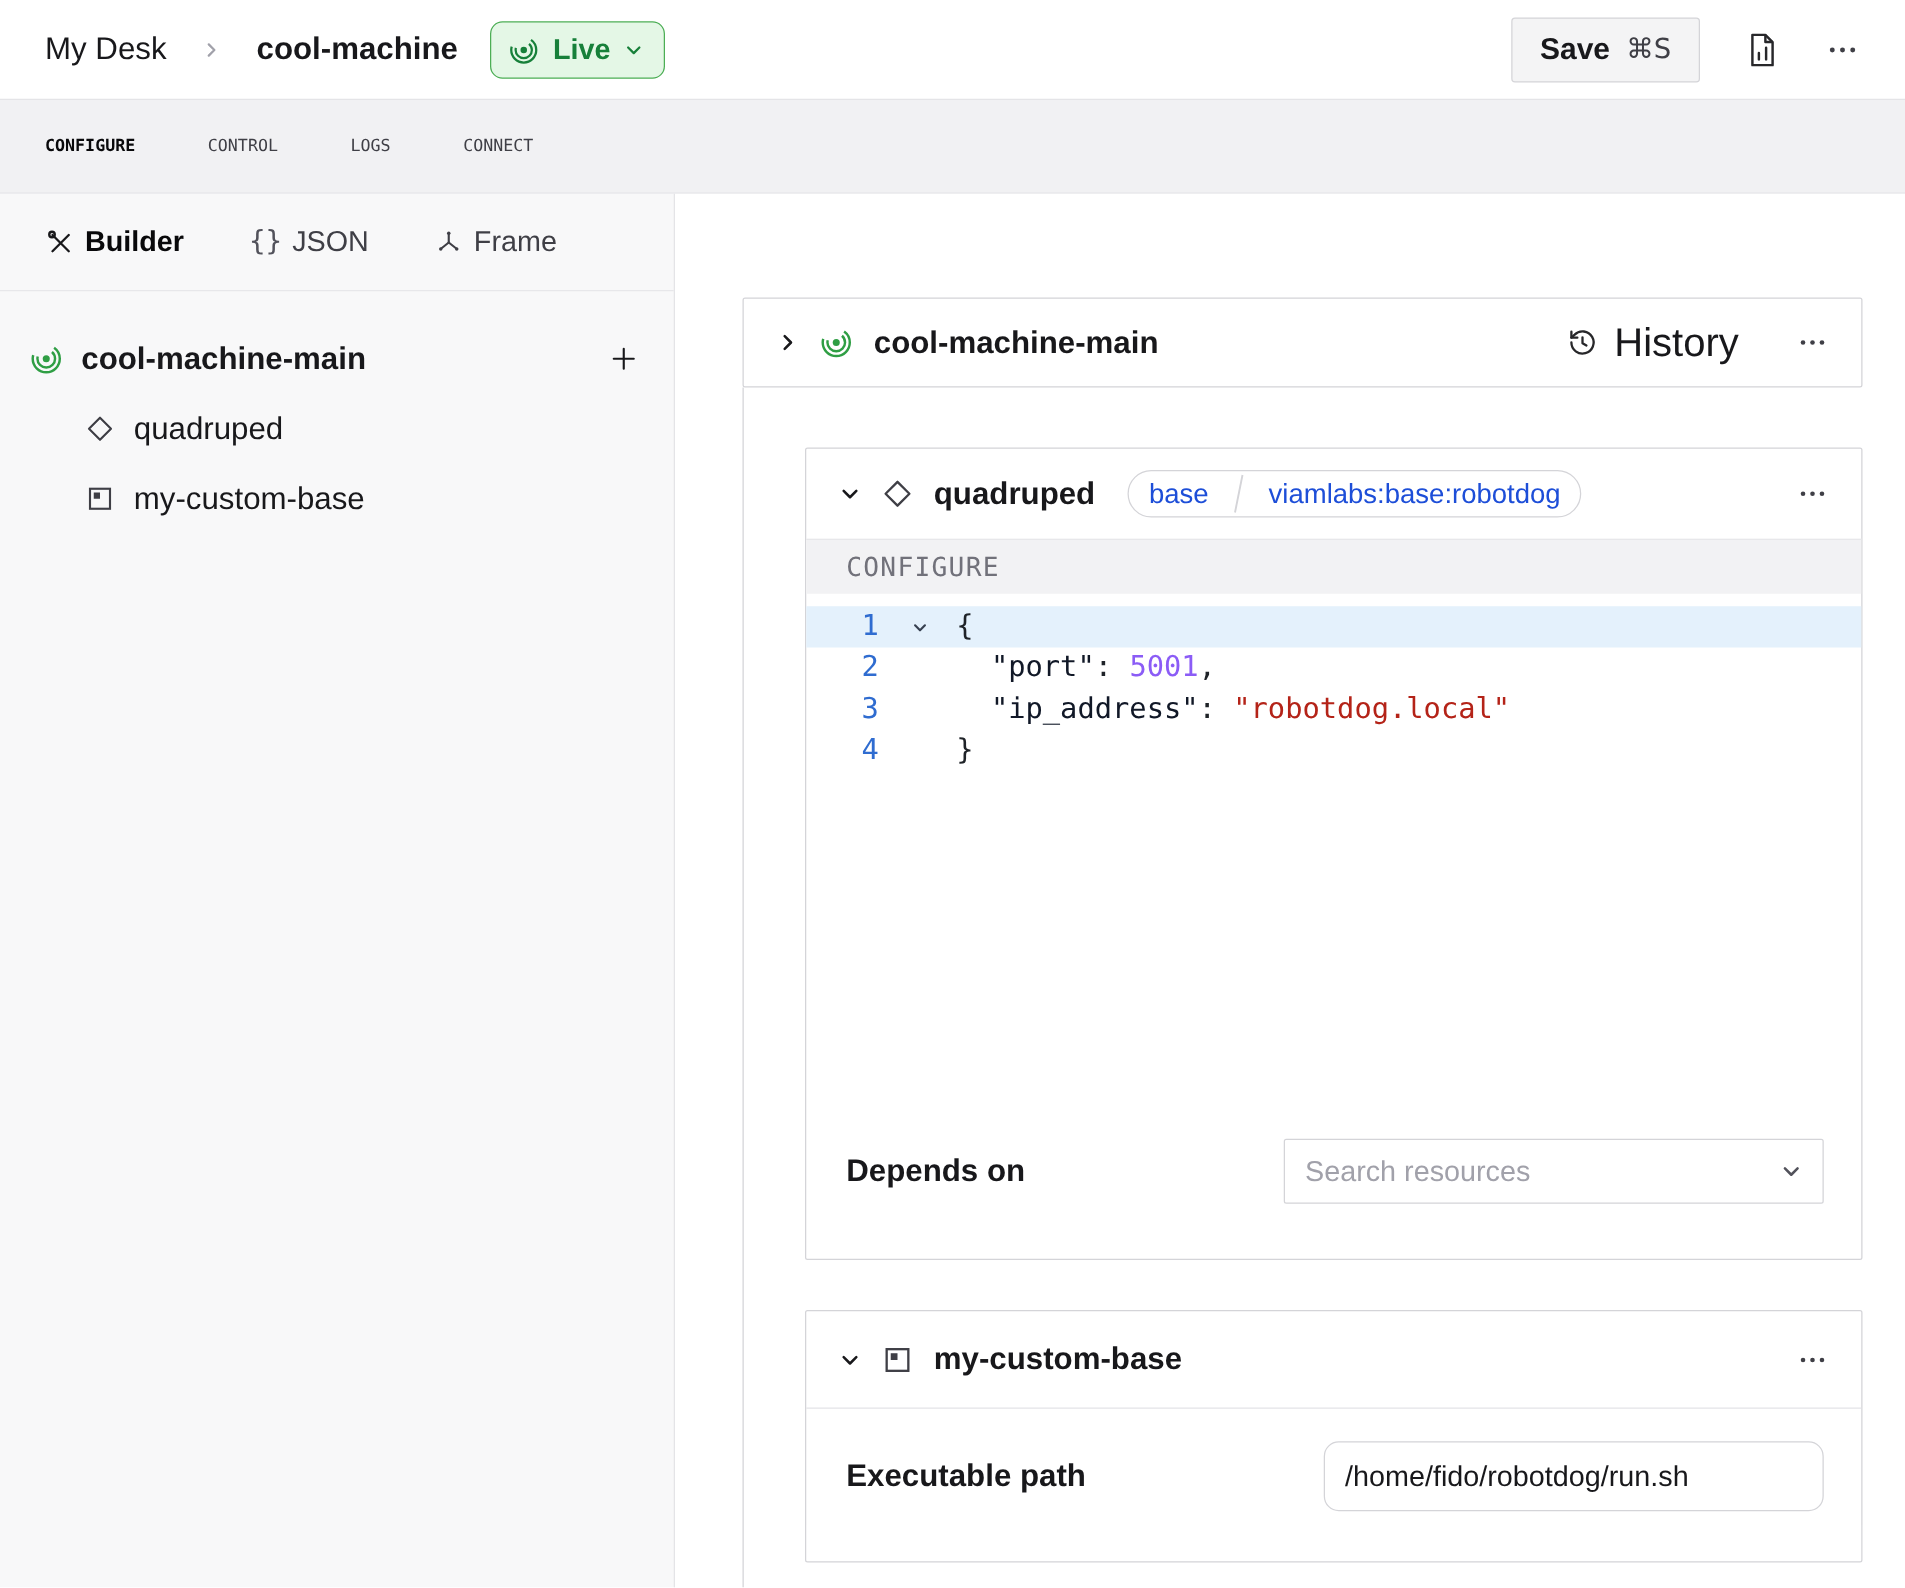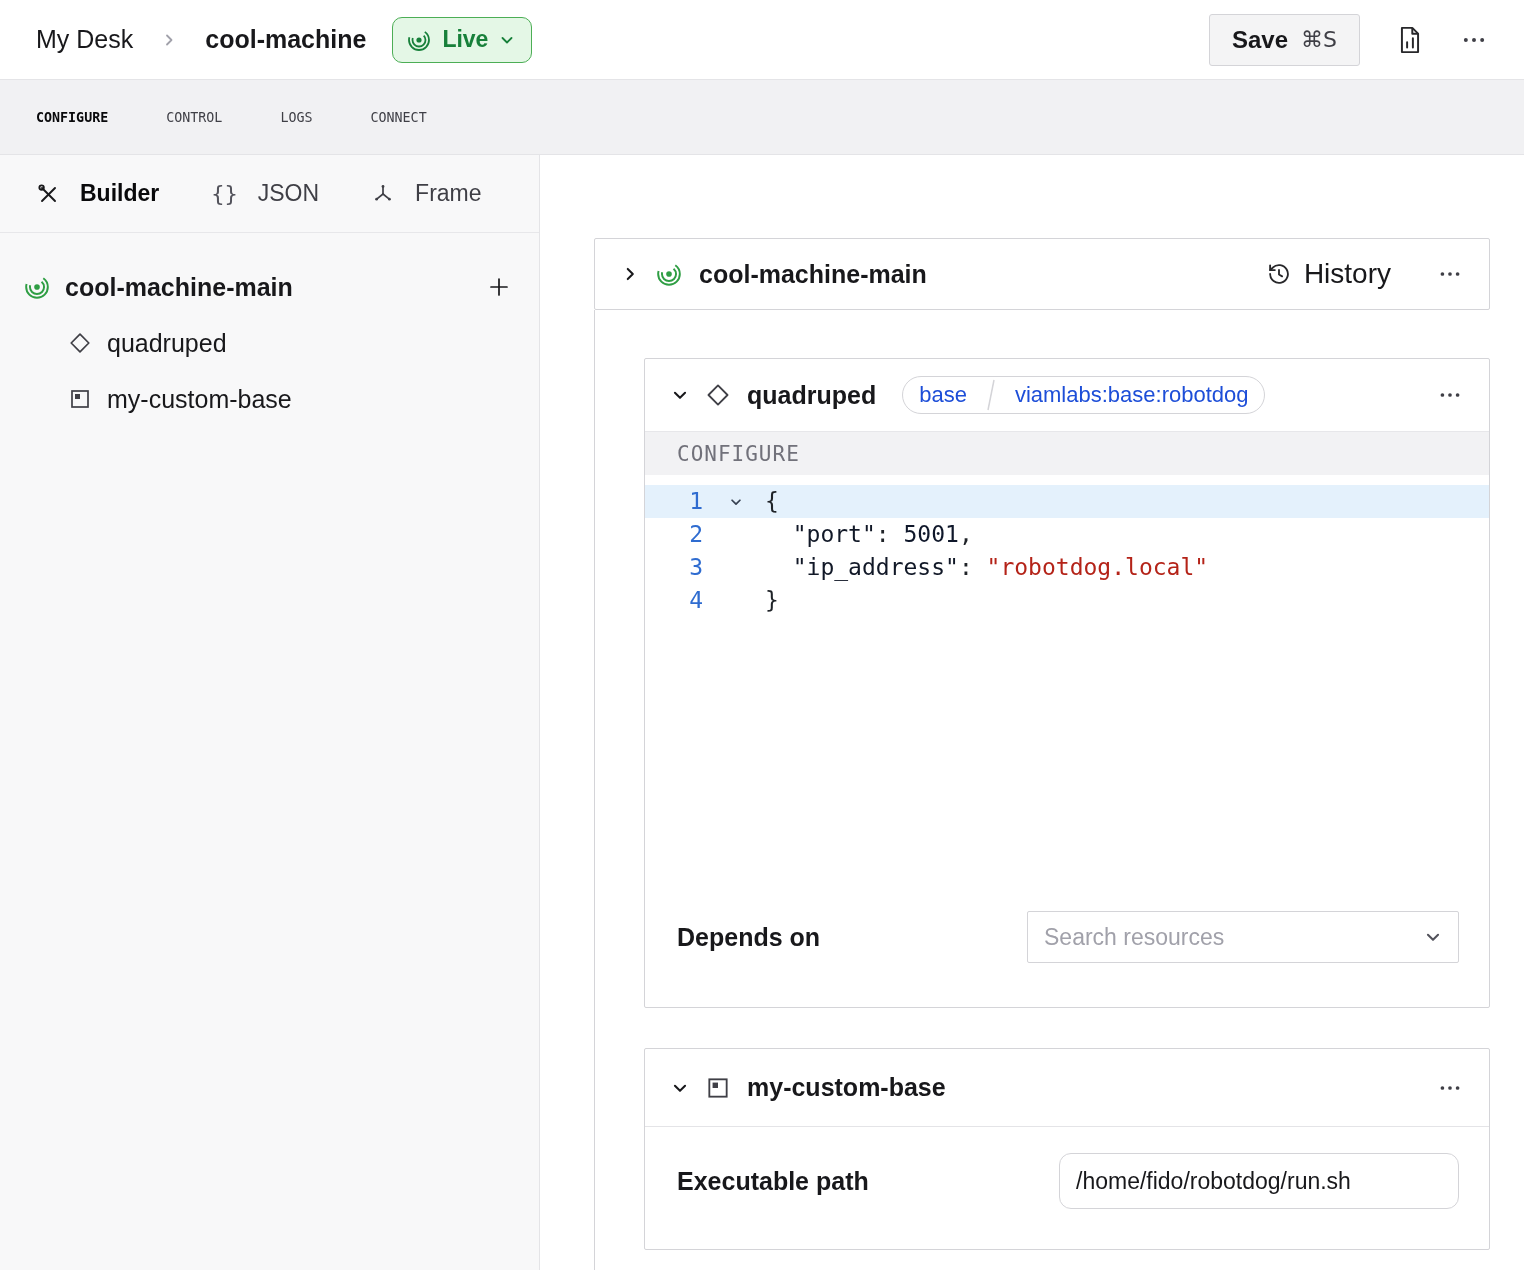--- a/index.html
+++ b/index.html
@@ -29,57 +29,57 @@
     font-family:"DejaVu Sans Mono",monospace;font-size:22px;letter-spacing:.5px}
   .tab{color:#3f3f46}
   .tab.active{font-weight:700;color:#09090b}
 
   
   .body{display:flex;height:1115px}
 
   
   .sidebar{width:540px;flex-shrink:0;background:#f8f8f9;border-right:1px solid #e4e4e7}
   .modes{height:78px;display:flex;align-items:center;gap:52px;padding:0 36px;border-bottom:1px solid #e7e7ea}
-  .mode{display:flex;align-items:center;gap:20px;font-size:23px;color:#3f3f46}
+  .mode{display:flex;align-items:center;gap:8px;font-size:23px;color:#3f3f46}
   .mode.active{font-weight:700;color:#09090b}
   .mode .braces{font-family:"DejaVu Sans Mono",monospace;color:#52525b;font-size:22px}
   .tree{padding:26px 28px 0 24px}
   .tree-root{display:flex;align-items:center;gap:15px;height:56px}
   .tree-root .lbl{font-size:25px;font-weight:600}
   .tree-root .plus{margin-left:auto;color:#18181b;display:flex}
   .tree-child{display:flex;align-items:center;gap:15px;height:56px;padding-left:44px;font-size:25px}
   .icon-green{color:#2f9e44;display:flex}
   .icon-gray{color:#3f3f46;display:flex}
 
   
   .main{flex:1;position:relative;background:#fff}
   .guideline{position:absolute;left:54px;top:155px;bottom:0;width:1px;background:#d4d4d8}
   .card{background:#fff;border:1px solid #d4d4d8;border-radius:2px;position:relative}
   .part-card{margin:83px 34px 0 54px;height:72px;display:flex;align-items:center;padding:0 26px;gap:17px}
   .card-title{font-size:25px;font-weight:700}
   .part-right{margin-left:auto;display:flex;align-items:center;gap:46px}
-  .history-btn{display:flex;align-items:center;gap:12px;font-size:28px;color:#18181b}
+  .history-btn{display:flex;align-items:center;gap:12px;font-size:32px;color:#18181b}
   .dots-btn{display:flex;color:#3f3f46}
   .ml-auto{margin-left:auto}
 
   .comp-card{margin:48px 34px 0 104px}
   .card-head{height:72px;display:flex;align-items:center;gap:16px;padding:0 26px}
   .badge{margin-left:10px;height:38px;display:flex;align-items:center;border:1px solid #d4d4d8;border-radius:19px;background:#fff}
   .badge .seg{padding:0 16px;font-size:22px;color:#1d4ed8;white-space:nowrap}
   .section-band{height:44px;background:#f2f2f4;border-top:1px solid #e7e7ea;display:flex;align-items:center;
     padding:0 32px;font-family:"DejaVu Sans Mono",monospace;font-size:21px;letter-spacing:1px;color:#71717a}
   .editor{height:414px;padding-top:10px;font-family:"DejaVu Sans Mono",monospace;font-size:23px;line-height:33px}
   .code-row{display:flex}
   .code-row.highlight{background:#e4f1fc}
   .gutter{width:62px;text-align:right;padding-right:4px;color:#2f6cd0;flex-shrink:0}
   .fold{width:58px;display:flex;align-items:center;justify-content:center;color:#374151;flex-shrink:0}
   .code-content{white-space:pre;color:#1f2328}
   .tok-plain{color:#1f2328}
   .tok-key{color:#111827}
-  .tok-number{color:#0f172a}
+  .tok-number{color:#8b5cf6}
   .tok-string{color:#b42318}
   .depends-row{display:flex;align-items:center;padding:22px 30px 44px 32px}
   .depends-label{font-size:25px;font-weight:700}
   .select{margin-left:auto;width:432px;height:52px;border:1px solid #d4d4d8;border-radius:2px;
     display:flex;align-items:center;padding:0 16px;background:#fff}
   .select .ph{font-size:23px;color:#a1a1aa}
   .select .chev{margin-left:auto;color:#52525b;display:flex}
 
   .module-card{margin:40px 34px 0 104px}
   .module-head{height:78px;display:flex;align-items:center;gap:16px;padding:0 26px;border-bottom:1px solid #e4e4e7}

